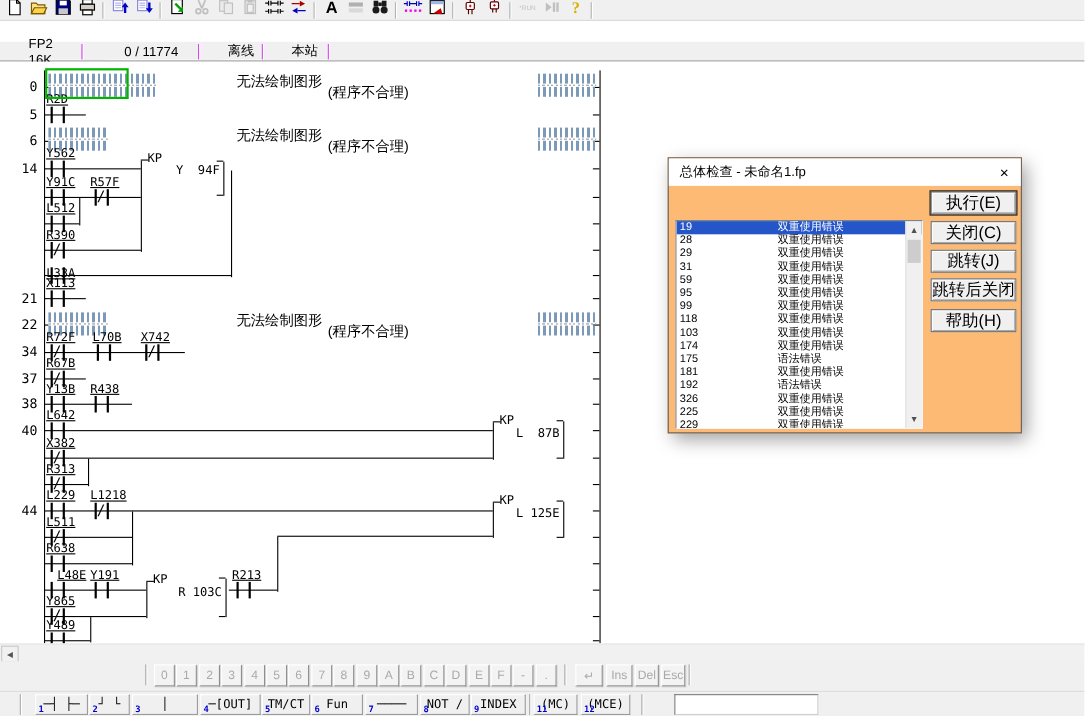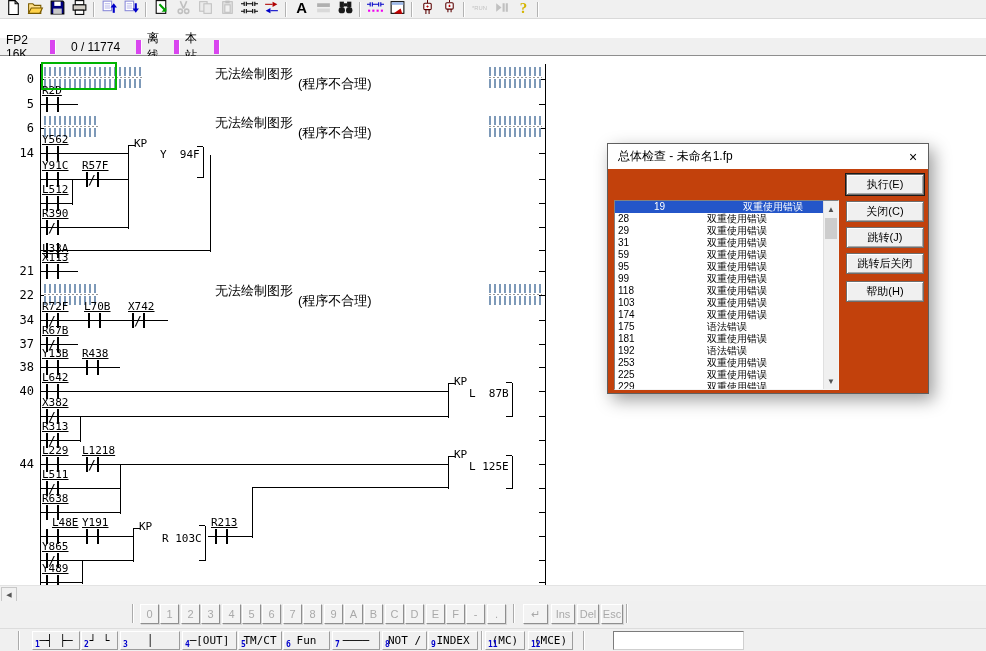--- a/index.html
+++ b/index.html
@@ -17,21 +17,21 @@
 
   
   #commentrow{position:absolute;left:0;top:19px;width:986px;height:19px;background:#f0f0f0;border-bottom:1px solid #cfcfcf;box-sizing:border-box;}
   .crlabel{position:absolute;top:3px;font-size:12px;color:#000;text-align:right;white-space:nowrap;}
   .sunkinput{position:absolute;top:2px;height:13px;background:#fff;border:1px solid #7e7e7e;
              border-bottom-color:#e9e9e9;border-right-color:#e9e9e9;font:11px "Liberation Sans",sans-serif;padding:0 2px;}
 
   
   #statusrow{position:absolute;left:0;top:38px;width:986px;height:18px;background:#f0f0f0;
              border-bottom:1px solid #8e8e8e;box-sizing:border-box;display:flex;align-items:center;font-size:12px;color:#000;}
-  .sseg{height:14px;display:flex;align-items:center;border-right:5px solid #d946ef;box-shadow:1px 0 0 #fff;padding:0 6px;box-sizing:border-box;}
+  .sseg{height:14px;display:flex;align-items:center;border-right:1px solid #d946ef;box-shadow:1px 0 0 #fff;padding:0 6px;box-sizing:border-box;margin-left:20px;}
   .sseg.center{justify-content:center;}
 
   
   #ladder{position:absolute;left:0;top:56px;width:986px;height:529px;background:#fff;overflow:hidden;}
   .hl{position:absolute;height:1px;background:#000;}
   .vl{position:absolute;width:1px;background:#000;}
   .rownum{position:absolute;width:32px;text-align:right;font:12px "DejaVu Sans Mono",monospace;color:#000;}
   .clabel{position:absolute;font:11px "DejaVu Sans Mono",monospace;color:#000;white-space:pre;text-decoration:underline;}
   .olabel,.kptxt{position:absolute;font:11px "DejaVu Sans Mono",monospace;color:#000;white-space:pre;}
   .cont{position:absolute;width:17px;height:15px;}
@@ -63,43 +63,43 @@
   #fnrow{position:absolute;left:0;top:628px;width:986px;height:23px;background:#f0f0f0;border-top:1px solid #dcdcdc;box-sizing:border-box;}
   .fnbtn{position:absolute;top:2px;height:19px;box-sizing:border-box;background:#f0f0f0;
          border:1px solid;border-color:#ffffff #9c9c9c #9c9c9c #ffffff;
          display:flex;align-items:center;justify-content:center;}
   .fnsym{font:11px "DejaVu Sans Mono",monospace;color:#000;white-space:pre;}
   .fnnum{position:absolute;left:2px;bottom:0;font:bold 8px "DejaVu Sans Mono",monospace;color:#0000cc;line-height:8px;}
   #fninput{position:absolute;left:613px;top:2px;width:131px;height:19px;background:#fff;
            border:1px solid #7c7c7c;border-bottom-color:#cfcfcf;border-right-color:#cfcfcf;box-sizing:border-box;}
 
   
-  #dialog{position:absolute;left:607px;top:143px;width:322px;height:251px;background:#c2410c;
+  #dialog{position:absolute;left:607px;top:143px;width:322px;height:251px;background:#fdba74;
           border:1px solid #5f5f5f;box-shadow:5px 6px 16px rgba(0,0,0,.38);box-sizing:border-box;}
   #dlgtitle{position:absolute;left:0;top:0;right:0;height:25px;background:#ffffff;display:flex;align-items:center;
             padding-left:10px;font-size:12px;color:#000;}
   #dlgclose{position:absolute;right:4px;top:3px;width:22px;height:19px;display:flex;align-items:center;justify-content:center;
             font-size:14px;color:#000;}
   #errpanel{position:absolute;left:6px;top:28px;width:225px;height:21px;box-sizing:border-box;background:#f2f2f2;
             border:1px solid #8a8a8a;border-bottom-color:#ffffff;border-right-color:#ffffff;
             font-size:12px;display:flex;align-items:center;padding-left:4px;}
   #errcount{margin-left:26px;}
   #errlist{position:absolute;left:6px;top:56px;width:225px;height:190px;box-sizing:border-box;background:#fff;
            border:1px solid #828282;border-bottom-color:#f4f4f4;border-right-color:#f4f4f4;overflow:hidden;}
   .lrow{height:12px;line-height:12px;display:flex;font-size:10px;font-family:"Liberation Sans",sans-serif;white-space:nowrap;color:#000;}
-  .lrow.sel{background:#2456c9;color:#fff;padding-left:36px;}
+  .lrow.sel{background:#2456c9;color:#fff;}
   .lnum{width:92px;padding-left:3px;box-sizing:border-box;flex:0 0 auto;}
   .lmsg{flex:1;}
   #lscroll{position:absolute;right:0;top:0;width:15px;height:100%;background:#f0f0f0;border-left:1px solid #e0e0e0;box-sizing:border-box;}
   .larrow{position:absolute;left:0;width:14px;height:14px;display:flex;align-items:center;justify-content:center;
           font-size:8px;color:#505050;}
   #lthumb{position:absolute;left:1px;top:17px;width:12px;height:21px;background:#cdcdcd;}
   .dbtn{position:absolute;left:238px;width:78px;height:21px;box-sizing:border-box;background:#f0f0f0;
         border:1px solid #6e6e6e;box-shadow:inset 1px 1px 0 #ffffff,inset -1px -1px 0 #a9a9a9;
-        font-size:11px;display:flex;align-items:center;justify-content:center;color:#000;}
+        font-size:15px;display:flex;align-items:center;justify-content:center;color:#000;}
   .dbtn.default{outline:1px solid #1a1a1a;}
 </style>
 </head>
 <body>
 
 <div id="app">
 
   <div id="toolbar">
       <div class="tbtn">
         <span><svg viewBox="0 0 16 16">
@@ -662,21 +662,21 @@
           </div>
           <div class="lrow">
             <span class="lnum">181</span>
             <span class="lmsg">双重使用错误</span>
           </div>
           <div class="lrow">
             <span class="lnum">192</span>
             <span class="lmsg">语法错误</span>
           </div>
           <div class="lrow">
-            <span class="lnum">253</span>
+            <span class="lnum">326</span>
             <span class="lmsg">双重使用错误</span>
           </div>
           <div class="lrow">
             <span class="lnum">225</span>
             <span class="lmsg">双重使用错误</span>
           </div>
           <div class="lrow">
             <span class="lnum">229</span>
             <span class="lmsg">双重使用错误</span>
           </div>

